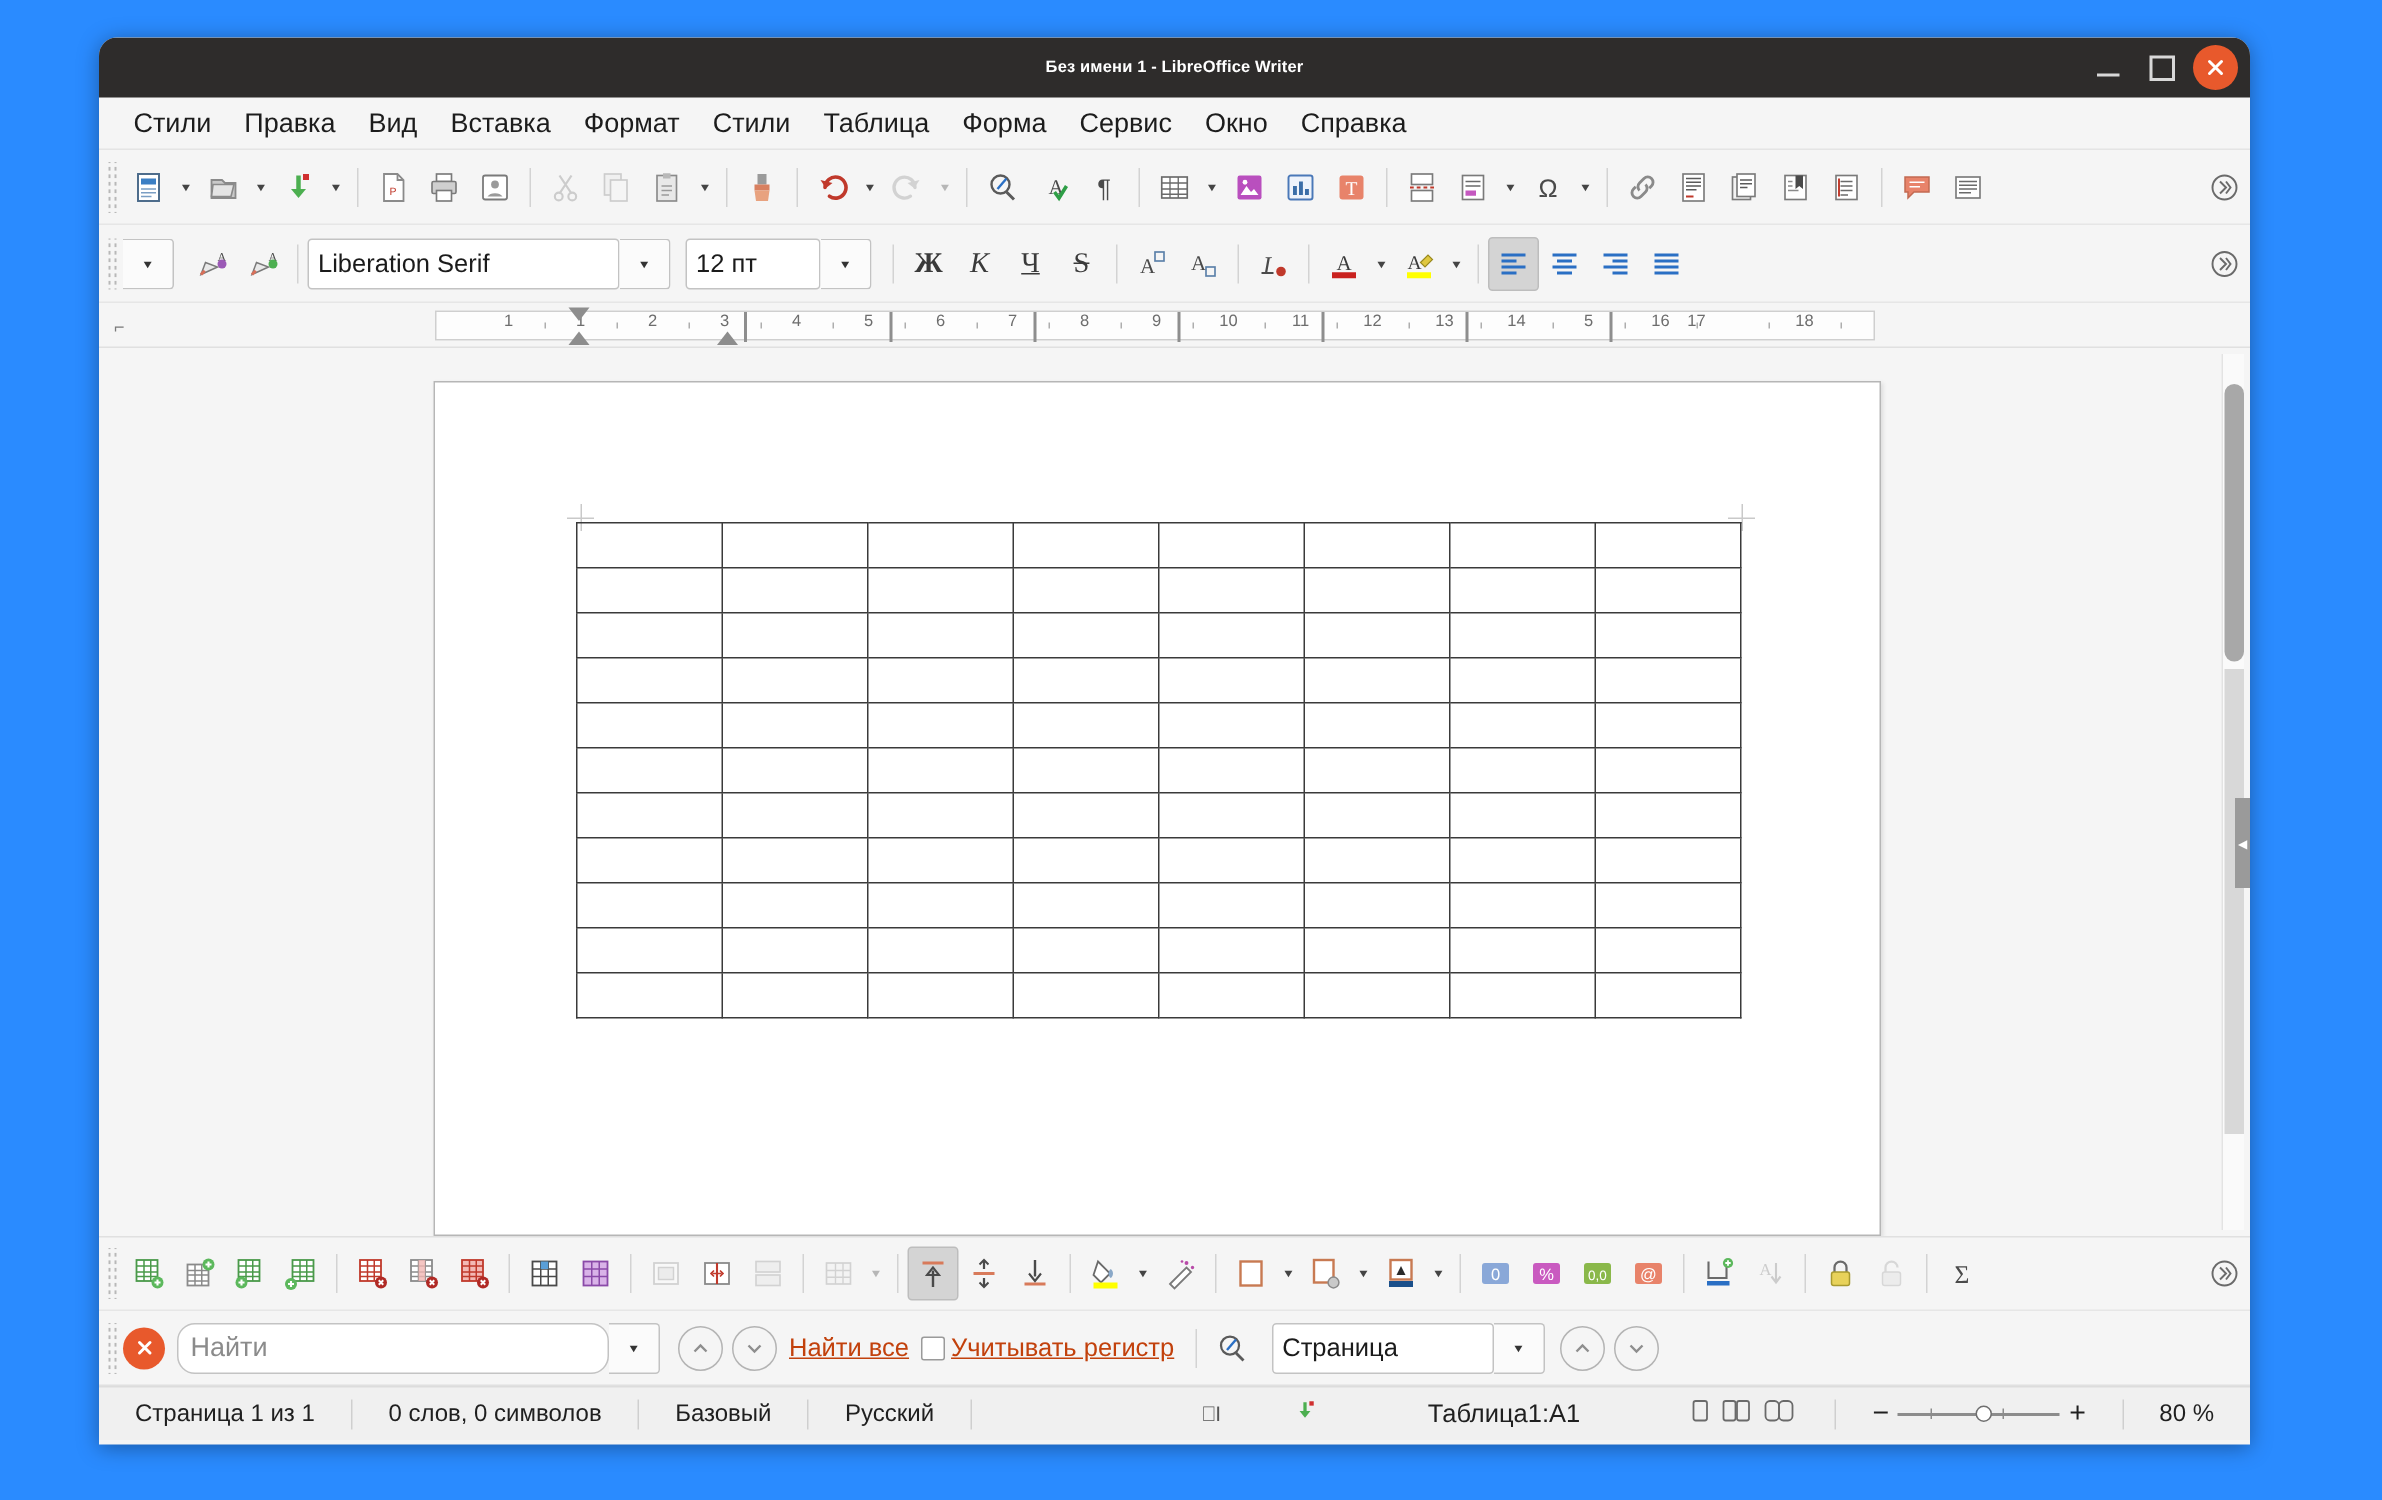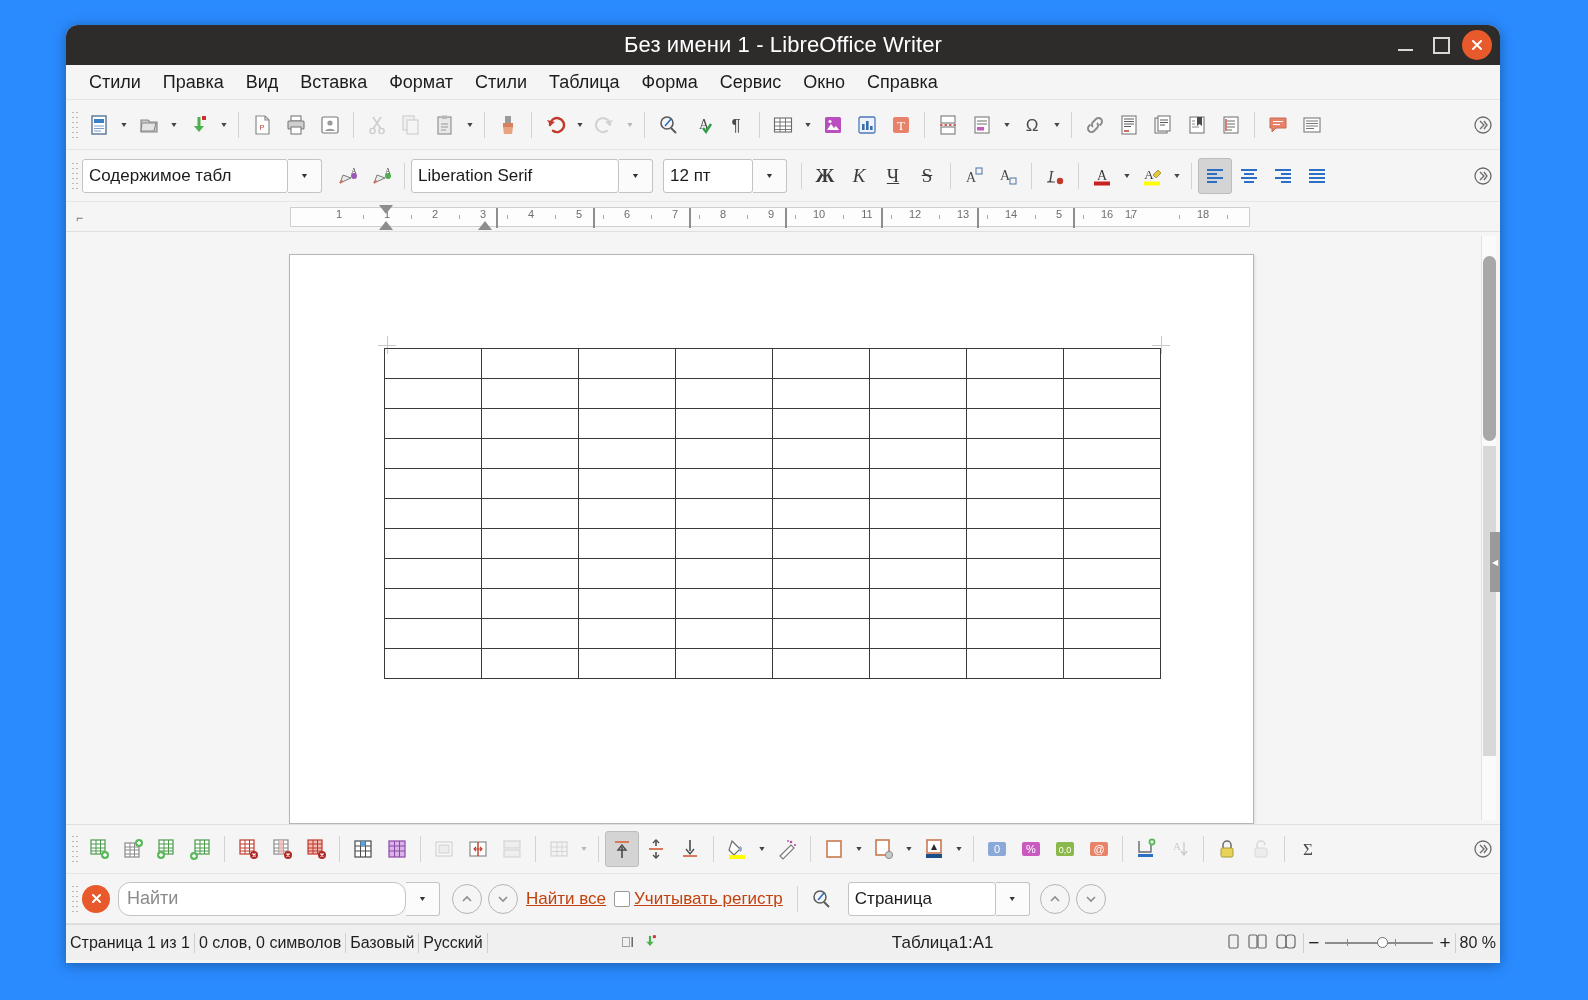--- a/index.html
+++ b/index.html
@@ -24,21 +24,21 @@
 
   
   #titlebar {
     position: relative;
     height: 40px;
     background: #2e2c2b;
     display: flex; align-items: center; justify-content: center;
   }
   #title-text {
     color: #ffffff;
-    font-size: 22px; font-weight: normal;
+    font-size: 11px; font-weight: bold;
     letter-spacing: .1px;
   }
   .wbtns { position: absolute; right: 8px; top: 0; height: 40px; display: flex; align-items: center; gap: 6px; }
   .wbtn { width: 30px; height: 30px; display:flex; align-items:center; justify-content:center; color:#e8e8e8; }
   .wbtn-min::after { content:""; display:block; width:15px; height:2px; background:#d8d8d8; margin-top:9px;}
   .wbtn-max::after { content:""; display:block; width:13px; height:13px; border:2px solid #d8d8d8;}
   .wbtn-close { background:#e8592c; border-radius:50%; width:30px; height:30px; color:#fff; font-size:17px; font-weight:600;}
 
   
   #menubar {
@@ -185,21 +185,21 @@
   }
   .findlbl { font-size:17px; color:#c2410c; margin:0 8px; white-space:nowrap;text-decoration:underline; }
   .chk { width:16px;height:16px;border:1.6px solid #9a9a9a;background:#fff;border-radius:2px;flex:none;}
   #nav-combo { width:148px; }
 
   
   #statusbar {
     height: 36px; background:#f0f0f0; border-top:1px solid #dcdcdc;
     display:flex; align-items:center; font-size:16px; color:#1f1f1f;
   }
-  .st { padding: 0 4px; white-space:nowrap; }
+  .st { padding: 0 24px; white-space:nowrap; }
   .st-sep { width:1px; height:20px; background:#cfcfcf; }
   #zoomslider { position:relative; width:108px; height:16px; display:flex; align-items:center;}
   #zoomtrack { position:absolute; left:0; right:0; height:2px; background:#8c8c8c;}
   #zoomknob { position:absolute; left:52px; width:11px;height:11px;border-radius:50%; background:#fff;border:1.6px solid #6f6f6f;}
   .zt { position:absolute; width:1px;height:7px;background:#8c8c8c;}
 </style>
 </head>
 <body>
 
 <div id="window">
@@ -482,21 +482,20 @@
       <svg class="gi" viewBox="0 0 22 22">
           <circle cx="11" cy="11" r="8" fill="none" stroke="#6a6a6a" stroke-width="1.3"></circle>
           <path d="M8 7l4 4-4 4M12 7l3 4-3 4" fill="none" stroke="#6a6a6a" stroke-width="1.3"></path>
         </svg>
     </div>
   </div>
 
   <div class="toolbar" id="fmtbar">
     <div class="grip"></div>
 
-    <div class="combo" style="width:206px">Содержимое табл</div>
     <div class="combo-btn" style="margin-right:8px"></div>
 
     <div class="tbtn">
       <svg class="gi" viewBox="0 0 22 22">
           <path d="M4 18l3-8 8 3z" fill="#e9e9e9" stroke="#7a7a7a" stroke-width="1"></path>
           <path d="M4 18l2.5-2.5" stroke="#d8705a" stroke-width="2"></path>
           <text x="15" y="9" font-size="8" fill="#4a4a4a" font-family="Liberation Serif, serif">A</text>
           <circle cx="18" cy="11" r="3" fill="#9b59b6"></circle>
         </svg>
     </div>

